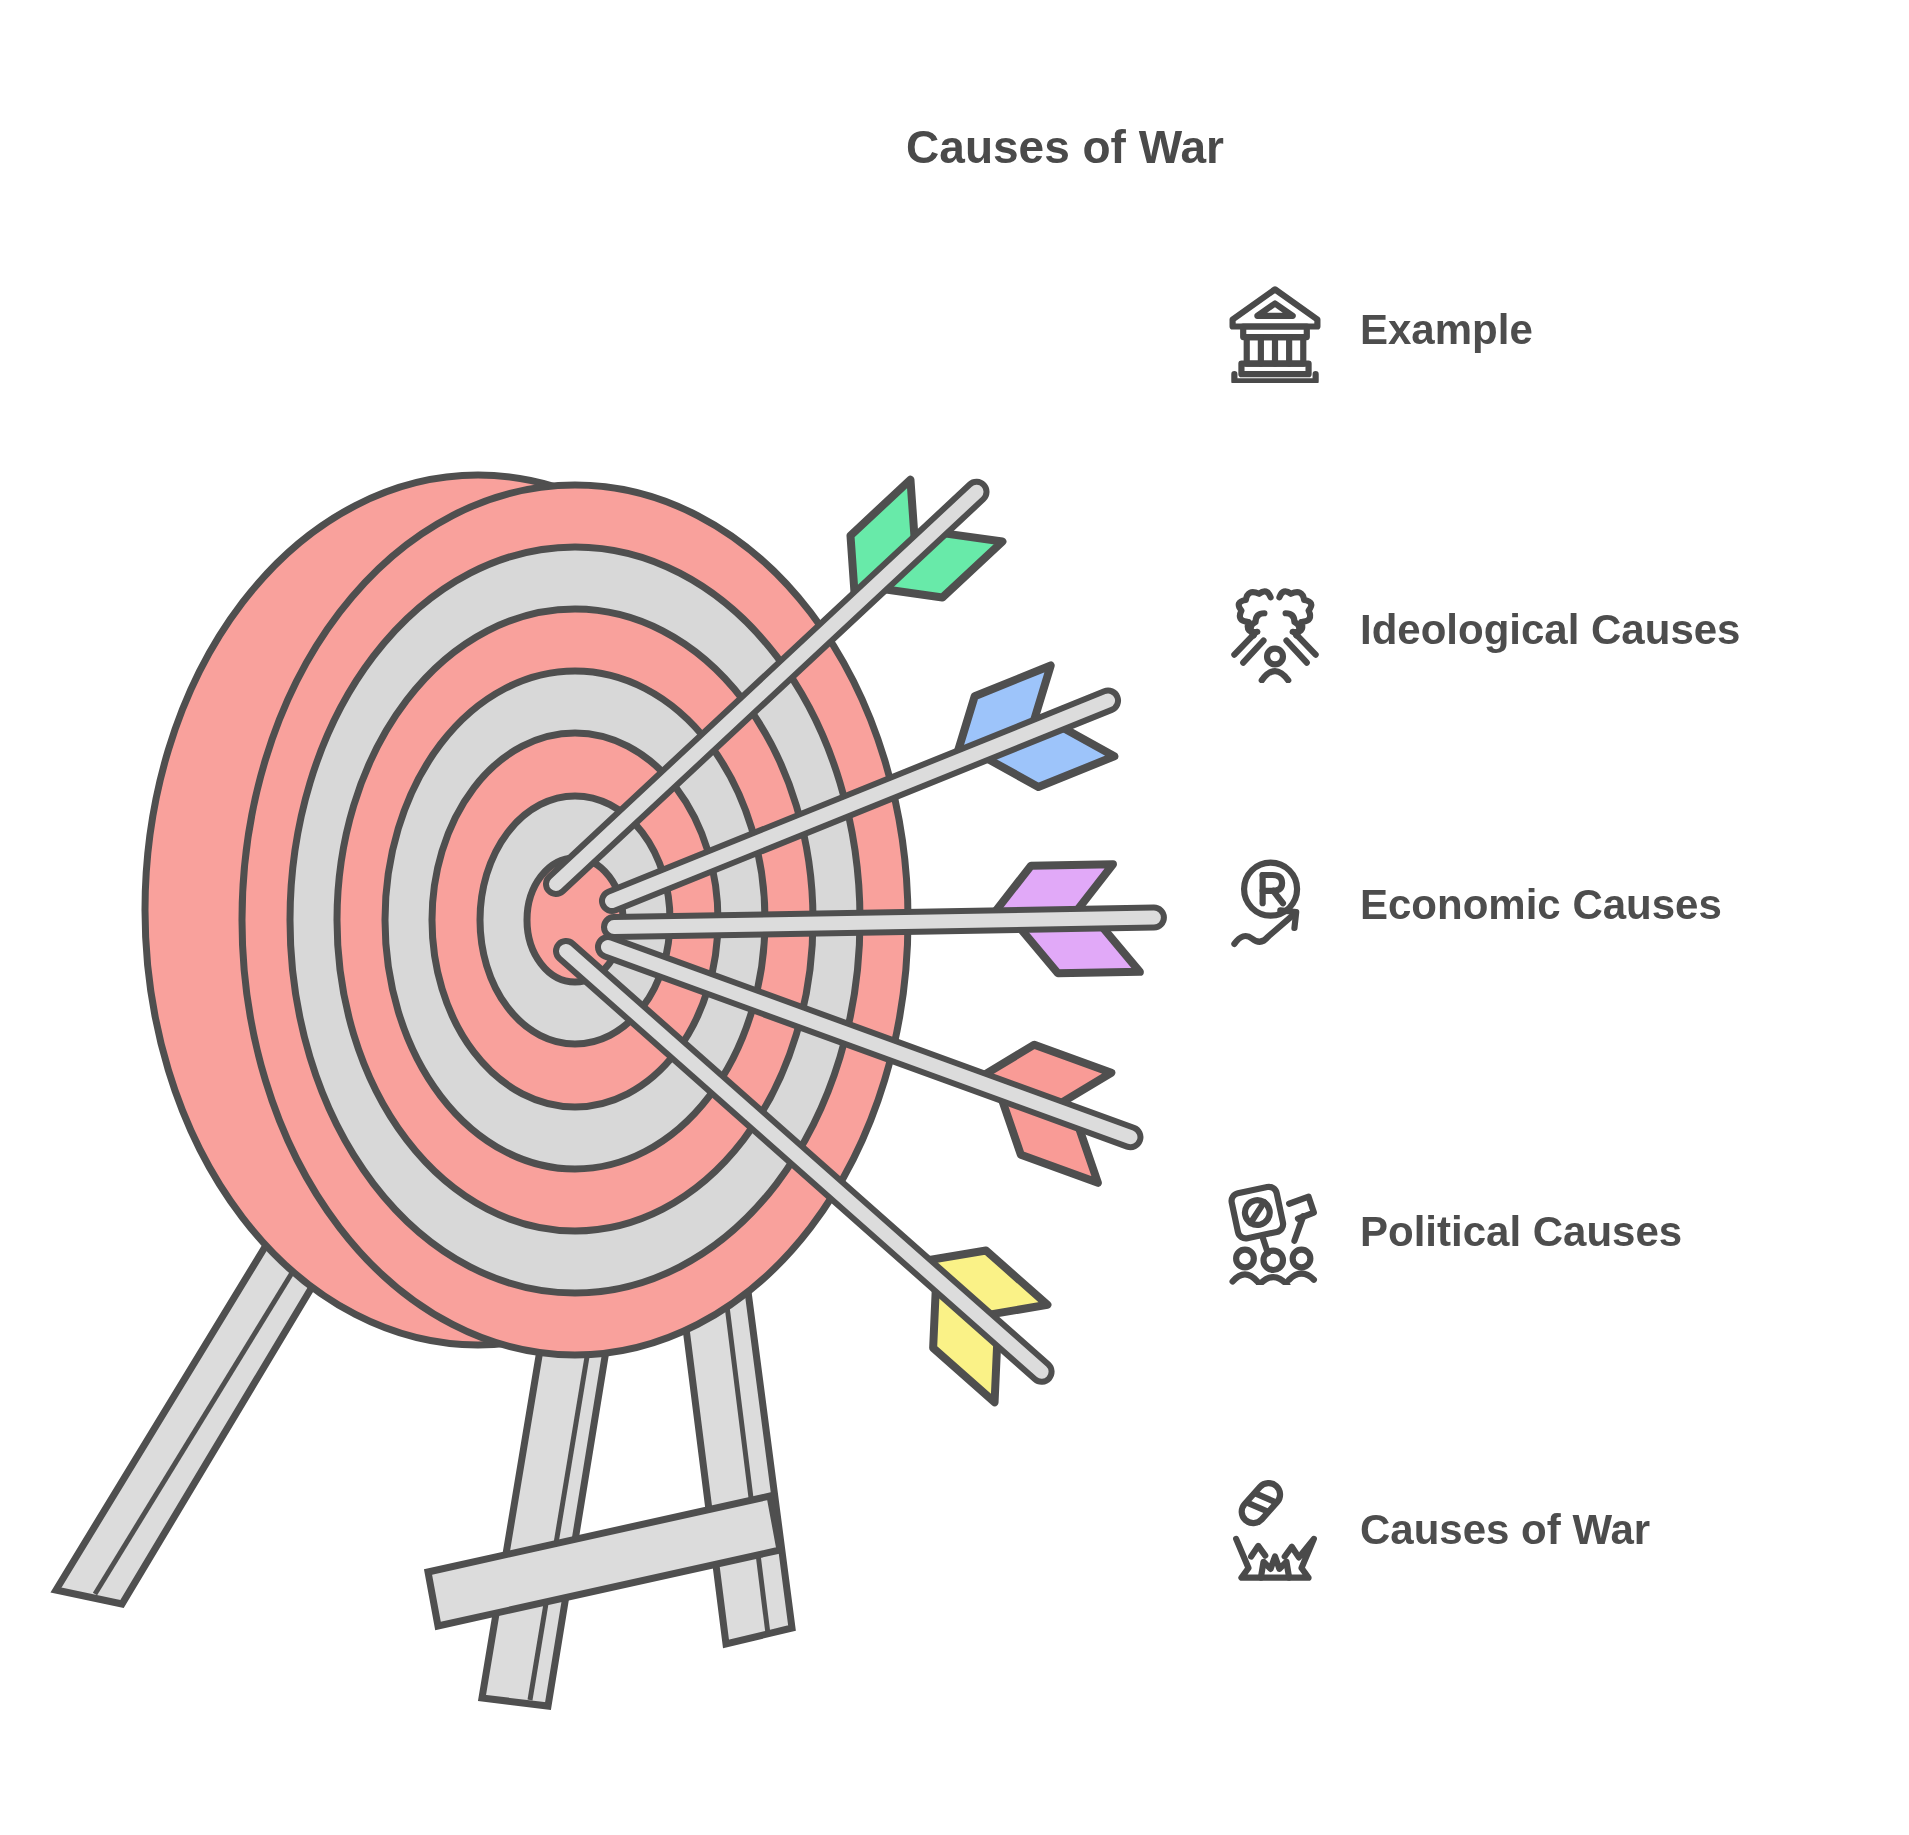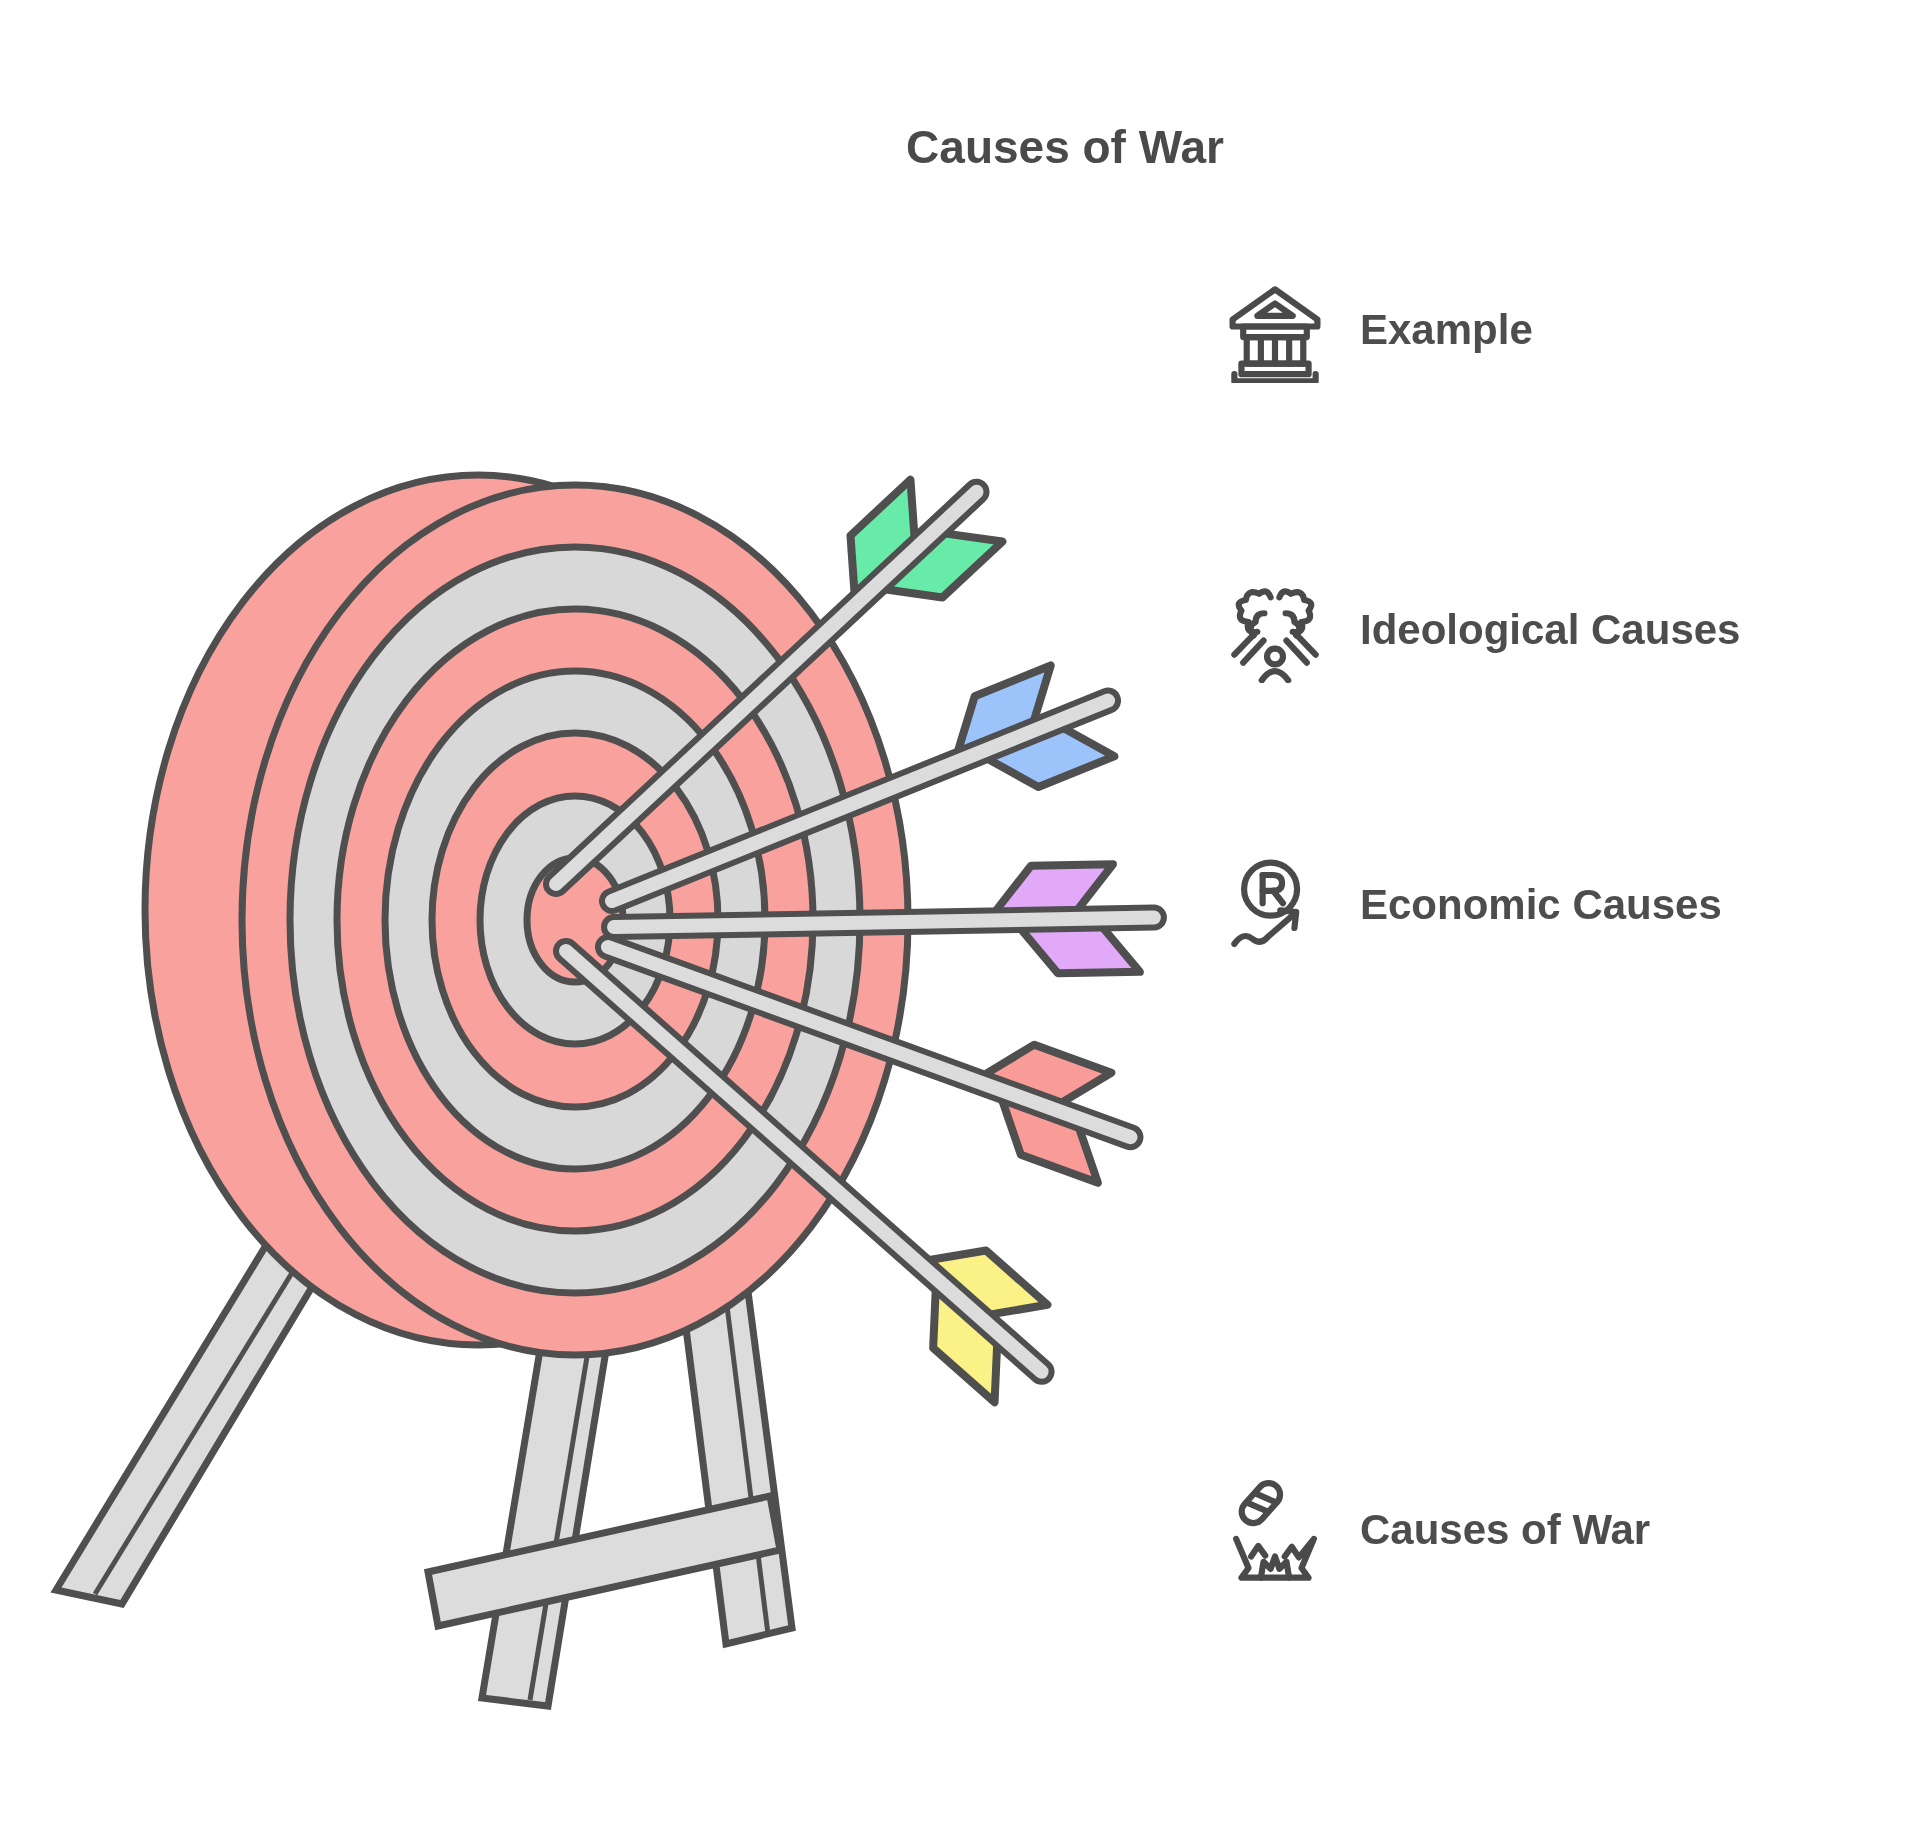--- a/index.html
+++ b/index.html
@@ -143,20 +143,39 @@
       <circle cx="55" cy="42" r="30"></circle>
       <path d="M46 26 V58"></path>
       <path d="M46 26 H57 Q68 26 68 35 Q68 44 57 44 H46"></path>
       <path d="M58 44 L69 58"></path>
       <path d="M14 104 Q24 90 34 98 Q44 106 52 96 L82 70"></path>
       <path d="M66 66 L84 68 L82 86"></path>
     </svg>
     <span class="legend-label">Economic Causes</span>
   </div>
 
+  <div class="legend-row" style="top:1167px">
+    <svg class="legend-icon" viewBox="0 0 120 120">
+      <g transform="rotate(-12 40 38)">
+        <rect x="14" y="12" width="52" height="52" rx="9"></rect>
+        <circle cx="40" cy="38" r="14"></circle>
+        <line x1="30" y1="48" x2="50" y2="28"></line>
+      </g>
+      <line x1="46" y1="66" x2="52" y2="84"></line>
+      <path d="M76 28 L98 20 L104 38 L86 45"></path>
+      <line x1="92" y1="42" x2="82" y2="70"></line>
+      <circle cx="26" cy="90" r="10"></circle>
+      <circle cx="58" cy="92" r="11"></circle>
+      <circle cx="90" cy="90" r="10"></circle>
+      <path d="M12 116 Q26 100 40 116"></path>
+      <path d="M42 120 Q58 102 74 120"></path>
+      <path d="M76 114 Q90 100 104 114"></path>
+    </svg>
+    <span class="legend-label">Political Causes</span>
+  </div>
 
   <div class="legend-row" style="top:1465px">
     <svg class="legend-icon" viewBox="0 0 120 120">
       <g transform="rotate(42 40 34)">
         <rect x="27" y="2" width="26" height="52" rx="13"></rect>
         <line x1="28" y1="24" x2="52" y2="16"></line>
         <line x1="28" y1="38" x2="52" y2="30"></line>
       </g>
       <path d="M16 70 L30 103 L22 114 L98 114 L90 103 L104 70 L87 91 L79 79 L71 90"></path>
       <path d="M33 90 L41 78 L49 89"></path>

